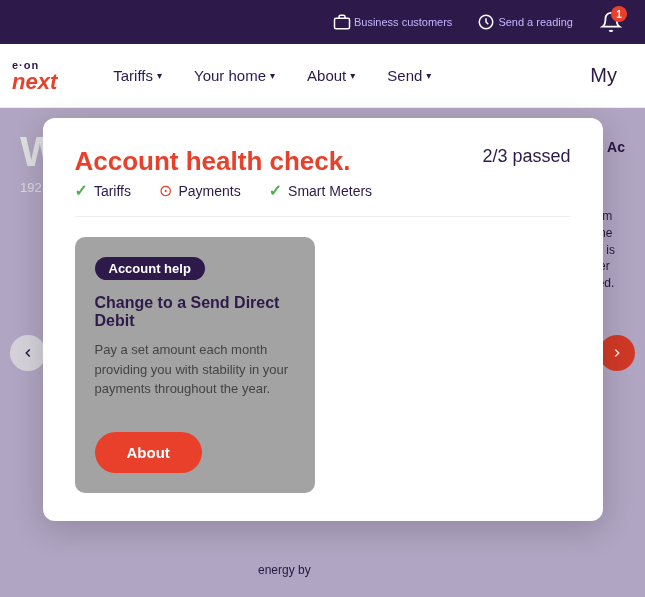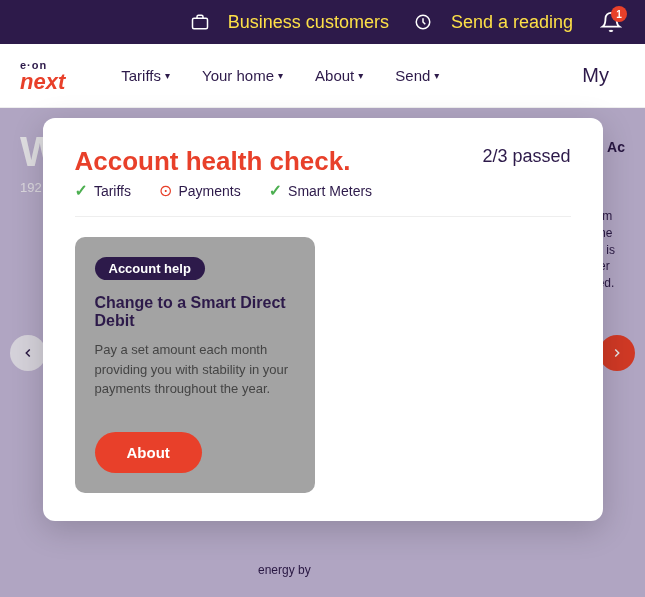--- a/index.html
+++ b/index.html
@@ -17,23 +17,23 @@
       height: 44px;
       display: flex;
       align-items: center;
       justify-content: flex-end;
       padding: 0 20px;
       gap: 24px;
     }
     .top-bar-item {
       display: flex;
       align-items: center;
-      gap: 18px;
-      color: #fde047;
-      font-size: 18px;
+      gap: 2px;
+      color: #c4b5fd;
+      font-size: 11px;
       cursor: pointer;
     }
     .top-bar-icon {
       width: 20px;
       height: 20px;
       display: flex;
       align-items: center;
       justify-content: center;
     }
     .notification-icon {
@@ -59,21 +59,21 @@
       justify-content: center;
       font-weight: bold;
     }
 
     
     .nav-bar {
       background: white;
       height: 64px;
       display: flex;
       align-items: center;
-      padding: 0 20px;
+      padding: 0 12px;
       gap: 0;
       border-bottom: 1px solid #eee;
     }
     .logo {
       display: flex;
       flex-direction: column;
       margin-right: 40px;
     }
     .logo-eon {
       font-size: 11px;
@@ -417,19 +417,19 @@
           <span>Payments</span>
         </div>
         <div class="check-item">
           <span class="check-pass">✓</span>
           <span>Smart Meters</span>
         </div>
       </div>
 
       <div class="info-card">
         <div class="account-help-badge">Account help</div>
-        <div class="card-title">Change to a Smart Direct Debit</div>
+        <div class="card-title">Change to a Send Direct Debit</div>
         <div class="card-desc">Pay a set amount each month providing you with stability in your payments throughout the year.</div>
         <button class="switch-btn">About</button>
       </div>
     </div>
   </div>
 </div>
 
 </body></html>

